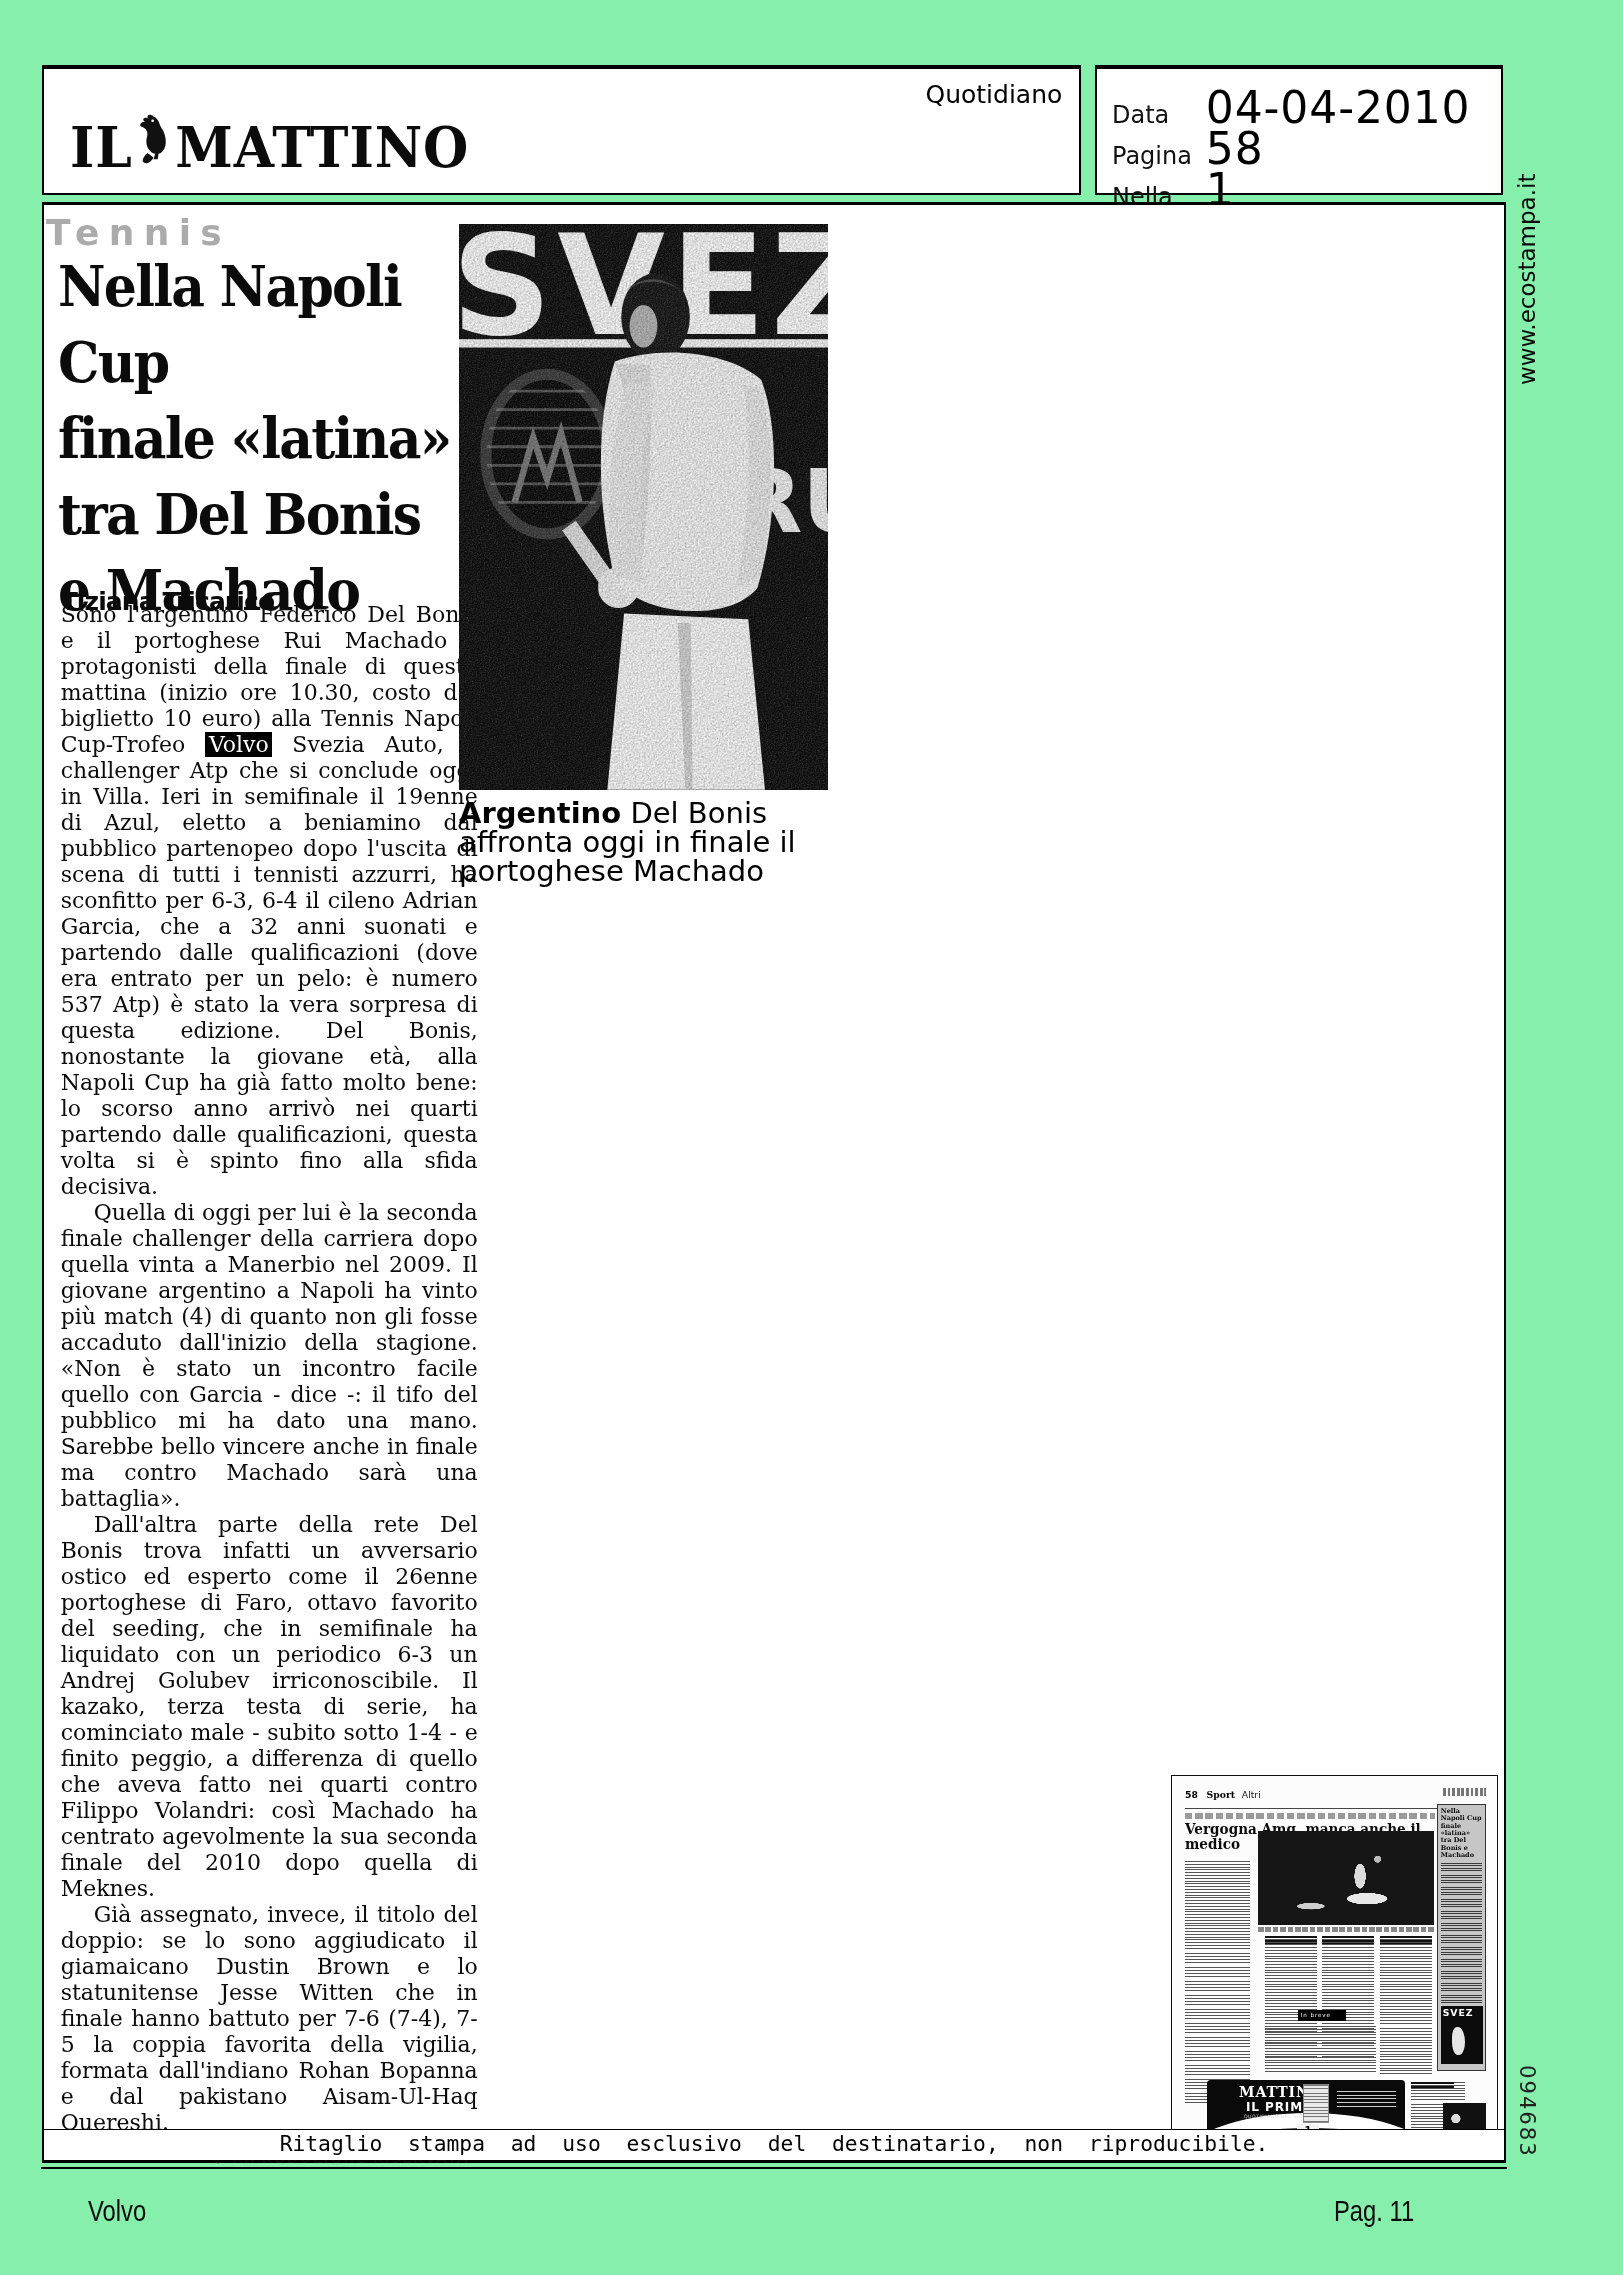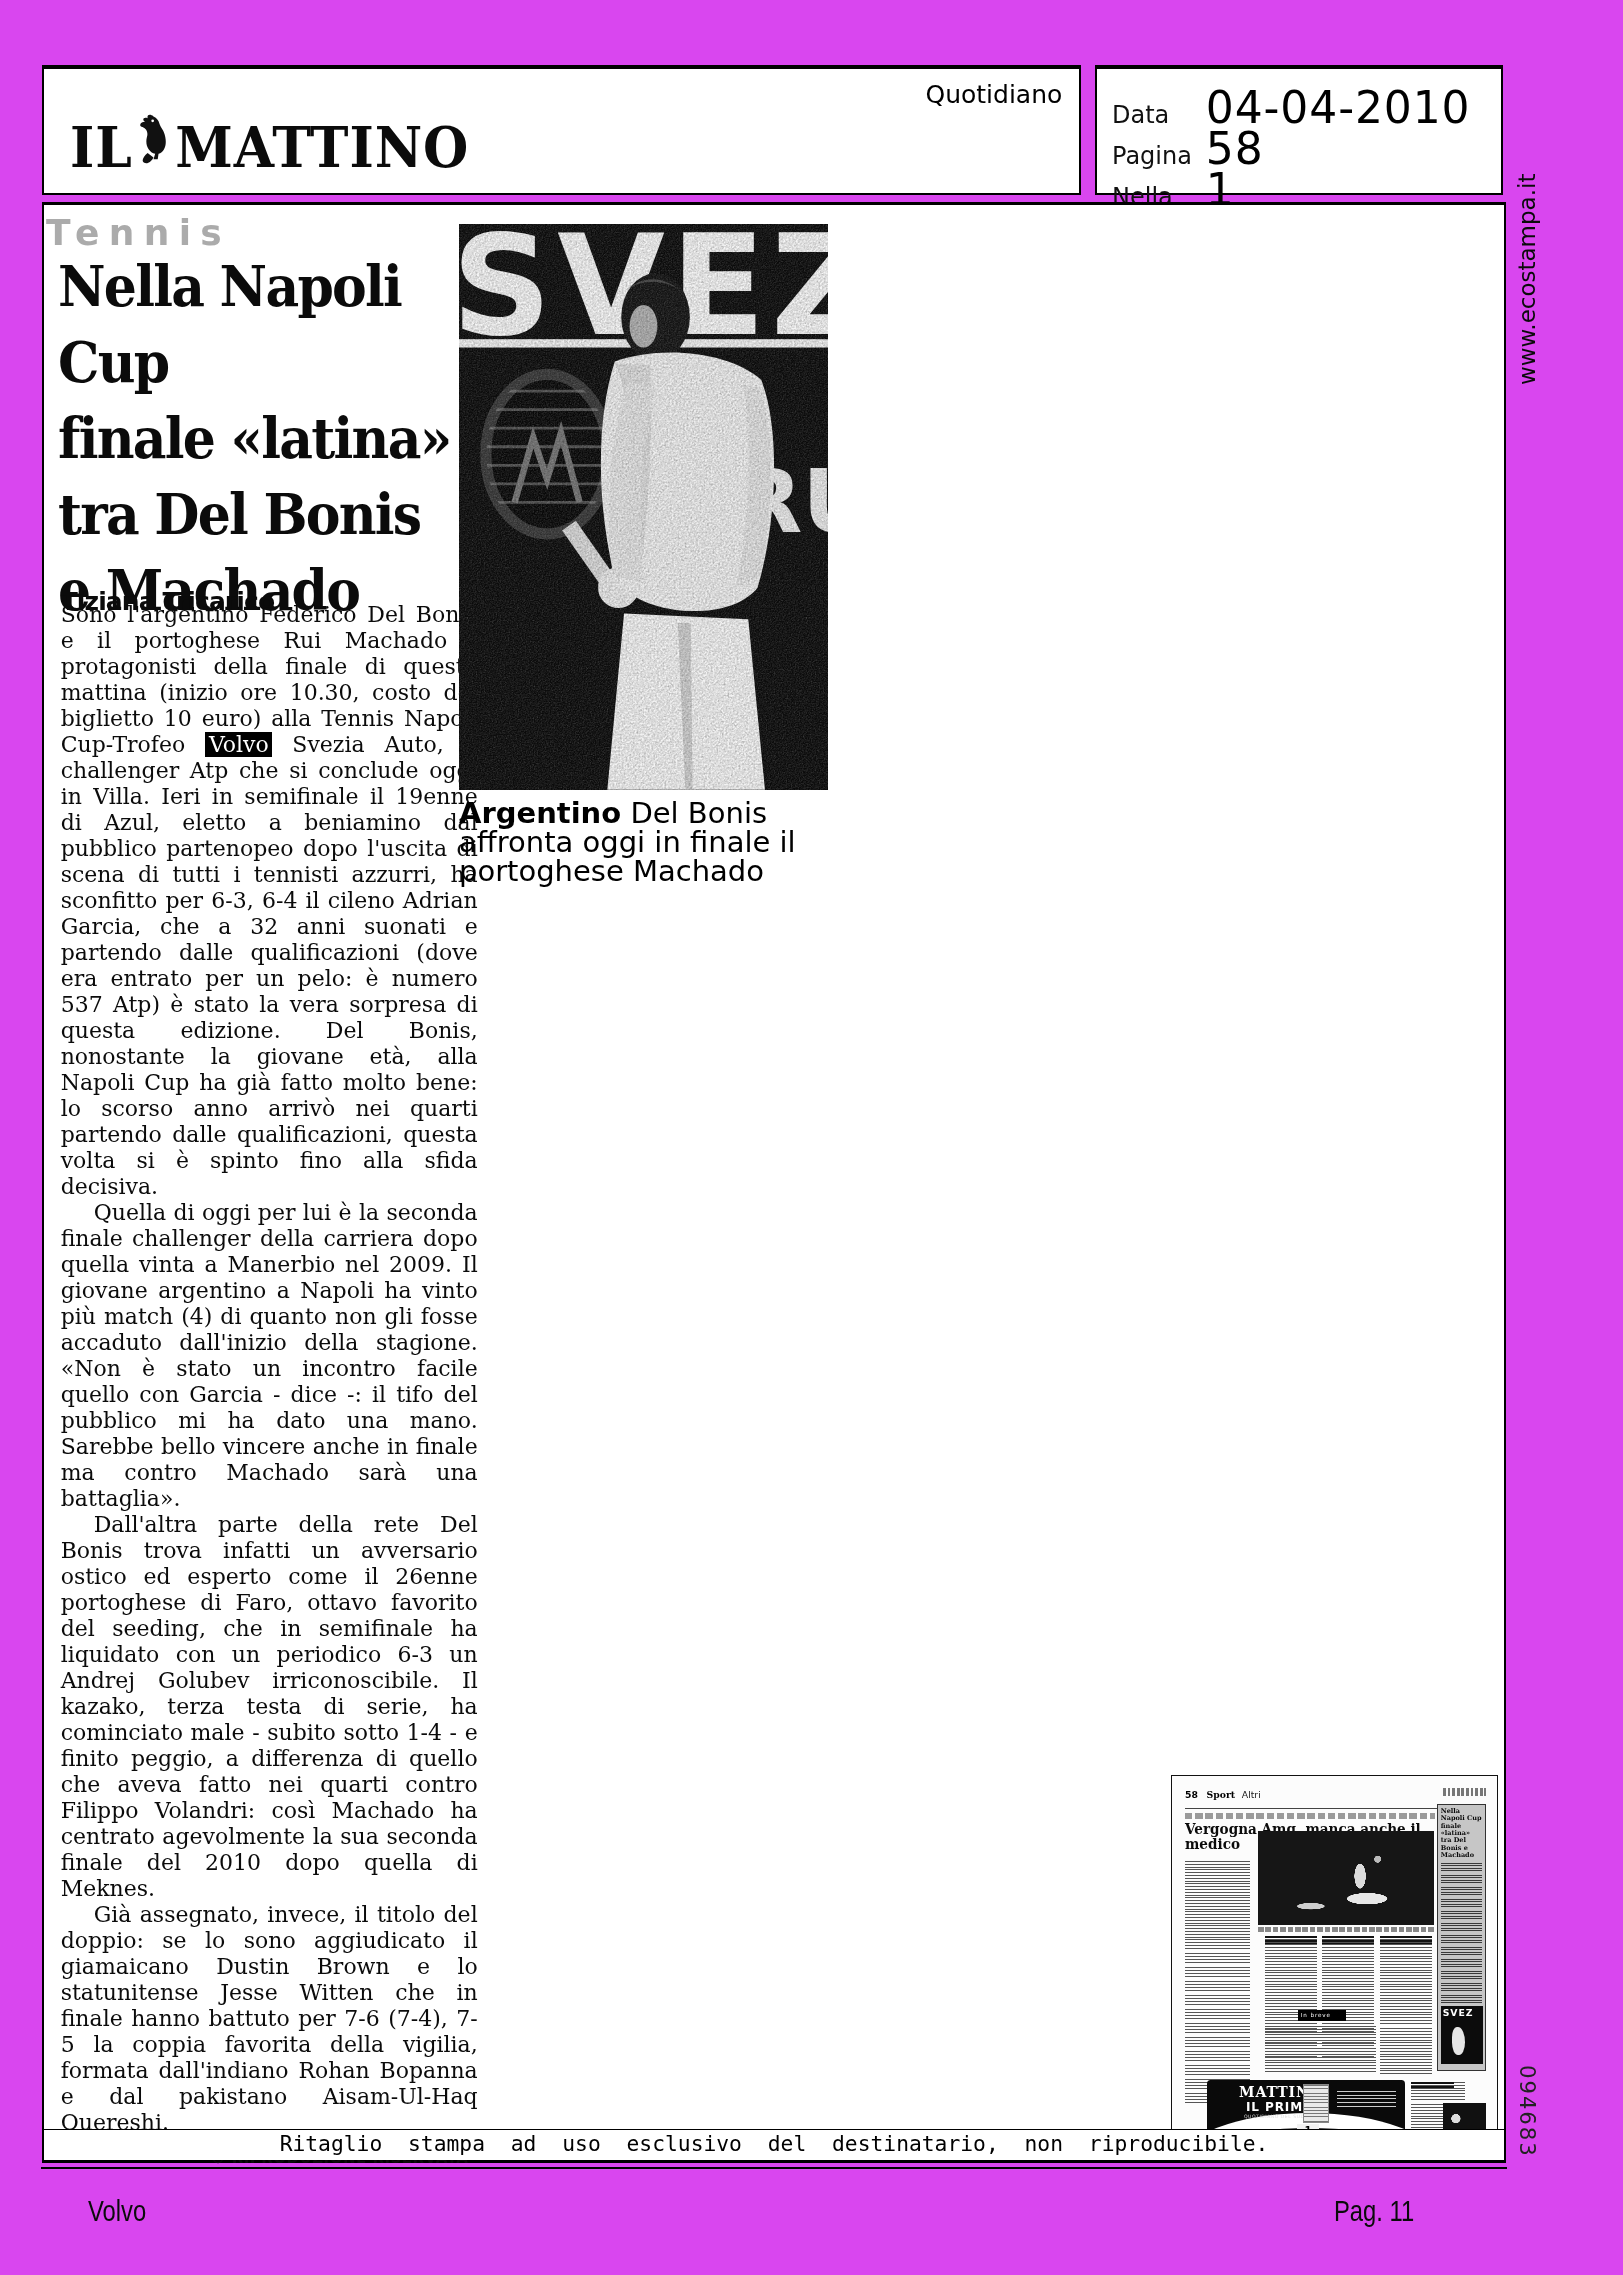--- a/index.html
+++ b/index.html
@@ -1,16 +1,16 @@
 <!DOCTYPE html>
 <html lang="it" style="font-size:15px"><head>
 <meta charset="utf-8">
 <style>
   html,body{margin:0;padding:0;background:#ffffff;}
-  .page{position:relative;width:1623px;height:2275px;background:#d946ef;overflow:hidden;
+  .page{position:relative;width:1623px;height:2275px;background:#86efac;overflow:hidden;
         font-family:"DejaVu Serif",serif;color:#0b0b0b;}
 
   
   .hdr-box{position:absolute;border:2.8px solid #000;border-top-width:4.6px;background:#fff;box-sizing:border-box;}
   .hdr-left{left:42px;top:65px;width:1039px;height:130px;}
   .hdr-right{left:1095px;top:65px;width:408px;height:130px;}
   .quotidiano{position:absolute;top:11px;right:16.7px;font-family:"DejaVu Sans",sans-serif;font-size:25px;color:#000;}
   .logo{position:absolute;left:26px;bottom:13px;display:flex;align-items:flex-end;
         font-family:"DejaVu Serif",serif;font-weight:bold;font-size:52px;letter-spacing:0.9px;
         transform:scaleY(1.06);transform-origin:left bottom;white-space:nowrap;}

